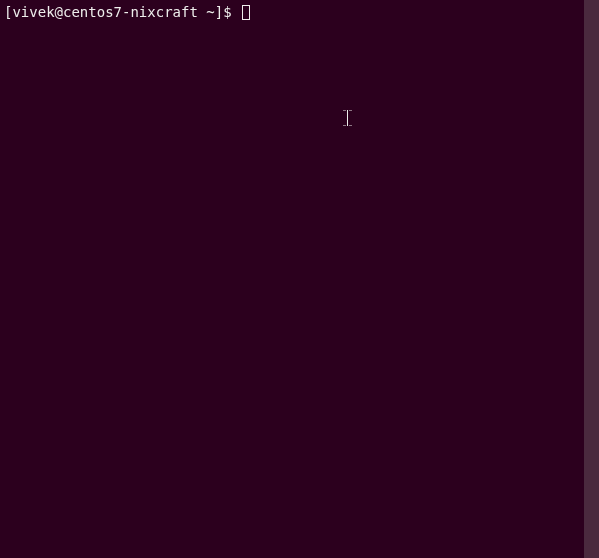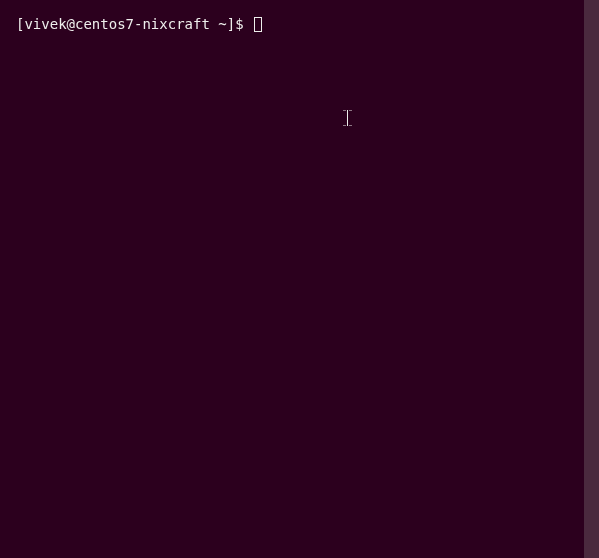--- a/index.html
+++ b/index.html
@@ -13,21 +13,21 @@
       background: #2c001e;
       font-family: 'DejaVu Sans Mono', 'Liberation Mono', 'Courier New', monospace;
       font-size: 14px;
       color: #eeeeec;
       position: relative;
       overflow: hidden;
     }
     .terminal-area {
       width: 584px;
       height: 558px;
-      padding: 16px;
+      padding: 4px;
       position: relative;
     }
     .prompt-line {
       display: flex;
       align-items: center;
       white-space: pre;
       line-height: 16px;
     }
     .cursor-block {
       display: inline-block;

